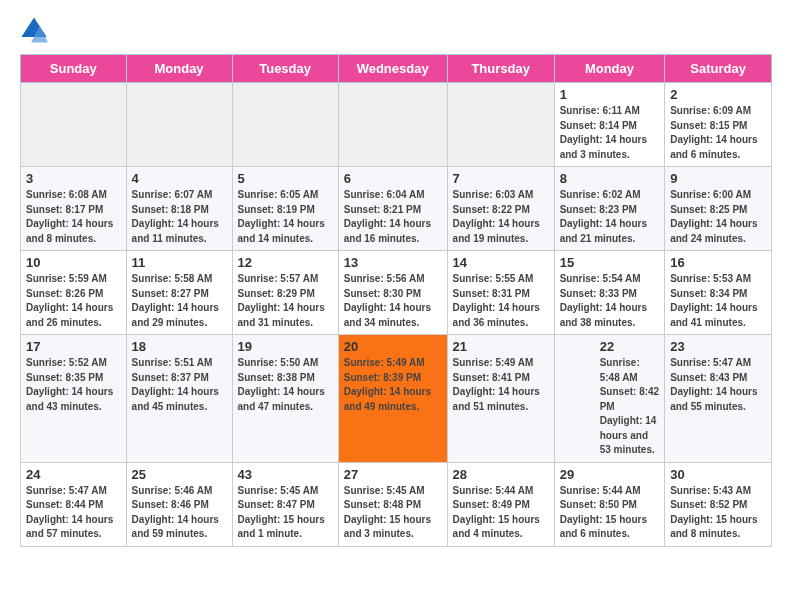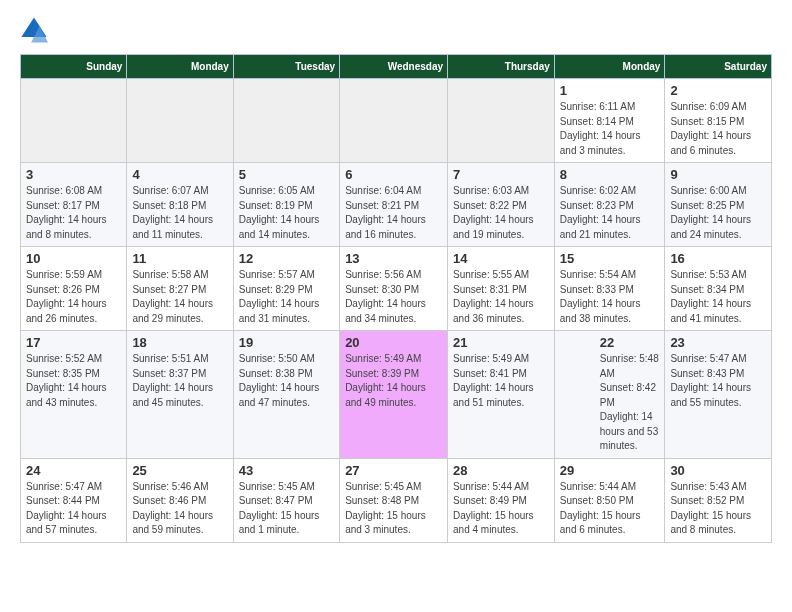--- a/index.html
+++ b/index.html
@@ -8,25 +8,25 @@
     .header { display: flex; align-items: flex-start; justify-content: space-between; margin-bottom: 10px; }
     .logo { display: flex; align-items: center; }
     .logo-text { display: flex; flex-direction: column; line-height: 1.1; }
     .logo-general { font-size: 18px; font-weight: bold; color: #333; }
     .logo-blue { font-size: 18px; font-weight: bold; color: #1a6bbf; }
     .logo-icon { width: 28px; height: 28px; margin-right: 4px; }
     .title-block { text-align: right; }
     .month-title { font-size: 36px; font-weight: bold; color: #333; }
     .location { font-size: 16px; color: #333; }
     .calendar { width: 100%; border-collapse: collapse; }
-    .calendar th { background: #14532d; color: #fff; font-size: 10px; padding: 6px 4px; text-align: right; border: 1px solid #b0c4de; }
+    .calendar th { background: #ec4899; color: #fff; font-size: 13px; padding: 6px 4px; text-align: center; border: 1px solid #b0c4de; }
     .calendar td { border: 1px solid #ccc; vertical-align: top; padding: 4px 5px; font-size: 10.5px; color: #333; width: 113px; min-height: 80px; height: 80px; background: #fff; }
     .calendar td.empty { background: #f5f5f5; }
     .day-num { font-size: 13px; font-weight: bold; display: block; margin-bottom: 2px; }
-    .day-info { font-size: 10px; line-height: 1.45; color: #444; }
+    .day-info { font-size: 10px; line-height: 1.45; color: #444; font-weight: bold; }
     tr:nth-child(odd) td:not(.empty) { background: #fff; }
     tr:nth-child(even) td:not(.empty) { background: #f5f7fa; }
     .empty { background: #efefef !important; }
   </style>
 </head>
 <body>
 
 <div class="container">
   <div class="header">
     <div class="logo">
@@ -139,21 +139,21 @@
             <div class="day-info">Sunrise: 5:52 AM<br>Sunset: 8:35 PM<br>Daylight: 14 hours and 43 minutes.</div>
           </td>
           <td style="background: rgb(245, 247, 250);">
             <span class="day-num">18</span>
             <div class="day-info">Sunrise: 5:51 AM<br>Sunset: 8:37 PM<br>Daylight: 14 hours and 45 minutes.</div>
           </td>
           <td style="background: rgb(245, 247, 250);">
             <span class="day-num">19</span>
             <div class="day-info">Sunrise: 5:50 AM<br>Sunset: 8:38 PM<br>Daylight: 14 hours and 47 minutes.</div>
           </td>
-          <td style="background: #f0abfc;">
+          <td style="background: #f97316;">
             <span class="day-num">20</span>
             <div class="day-info">Sunrise: 5:49 AM<br>Sunset: 8:39 PM<br>Daylight: 14 hours and 49 minutes.</div>
           </td>
           <td style="background: rgb(245, 247, 250);">
             <span class="day-num">21</span>
             <div class="day-info">Sunrise: 5:49 AM<br>Sunset: 8:41 PM<br>Daylight: 14 hours and 51 minutes.</div>
           </td>
           <td style="background: rgb(245, 247, 250); padding-left: 45px;">
             <span class="day-num">22</span>
             <div class="day-info">Sunrise: 5:48 AM<br>Sunset: 8:42 PM<br>Daylight: 14 hours and 53 minutes.</div>

